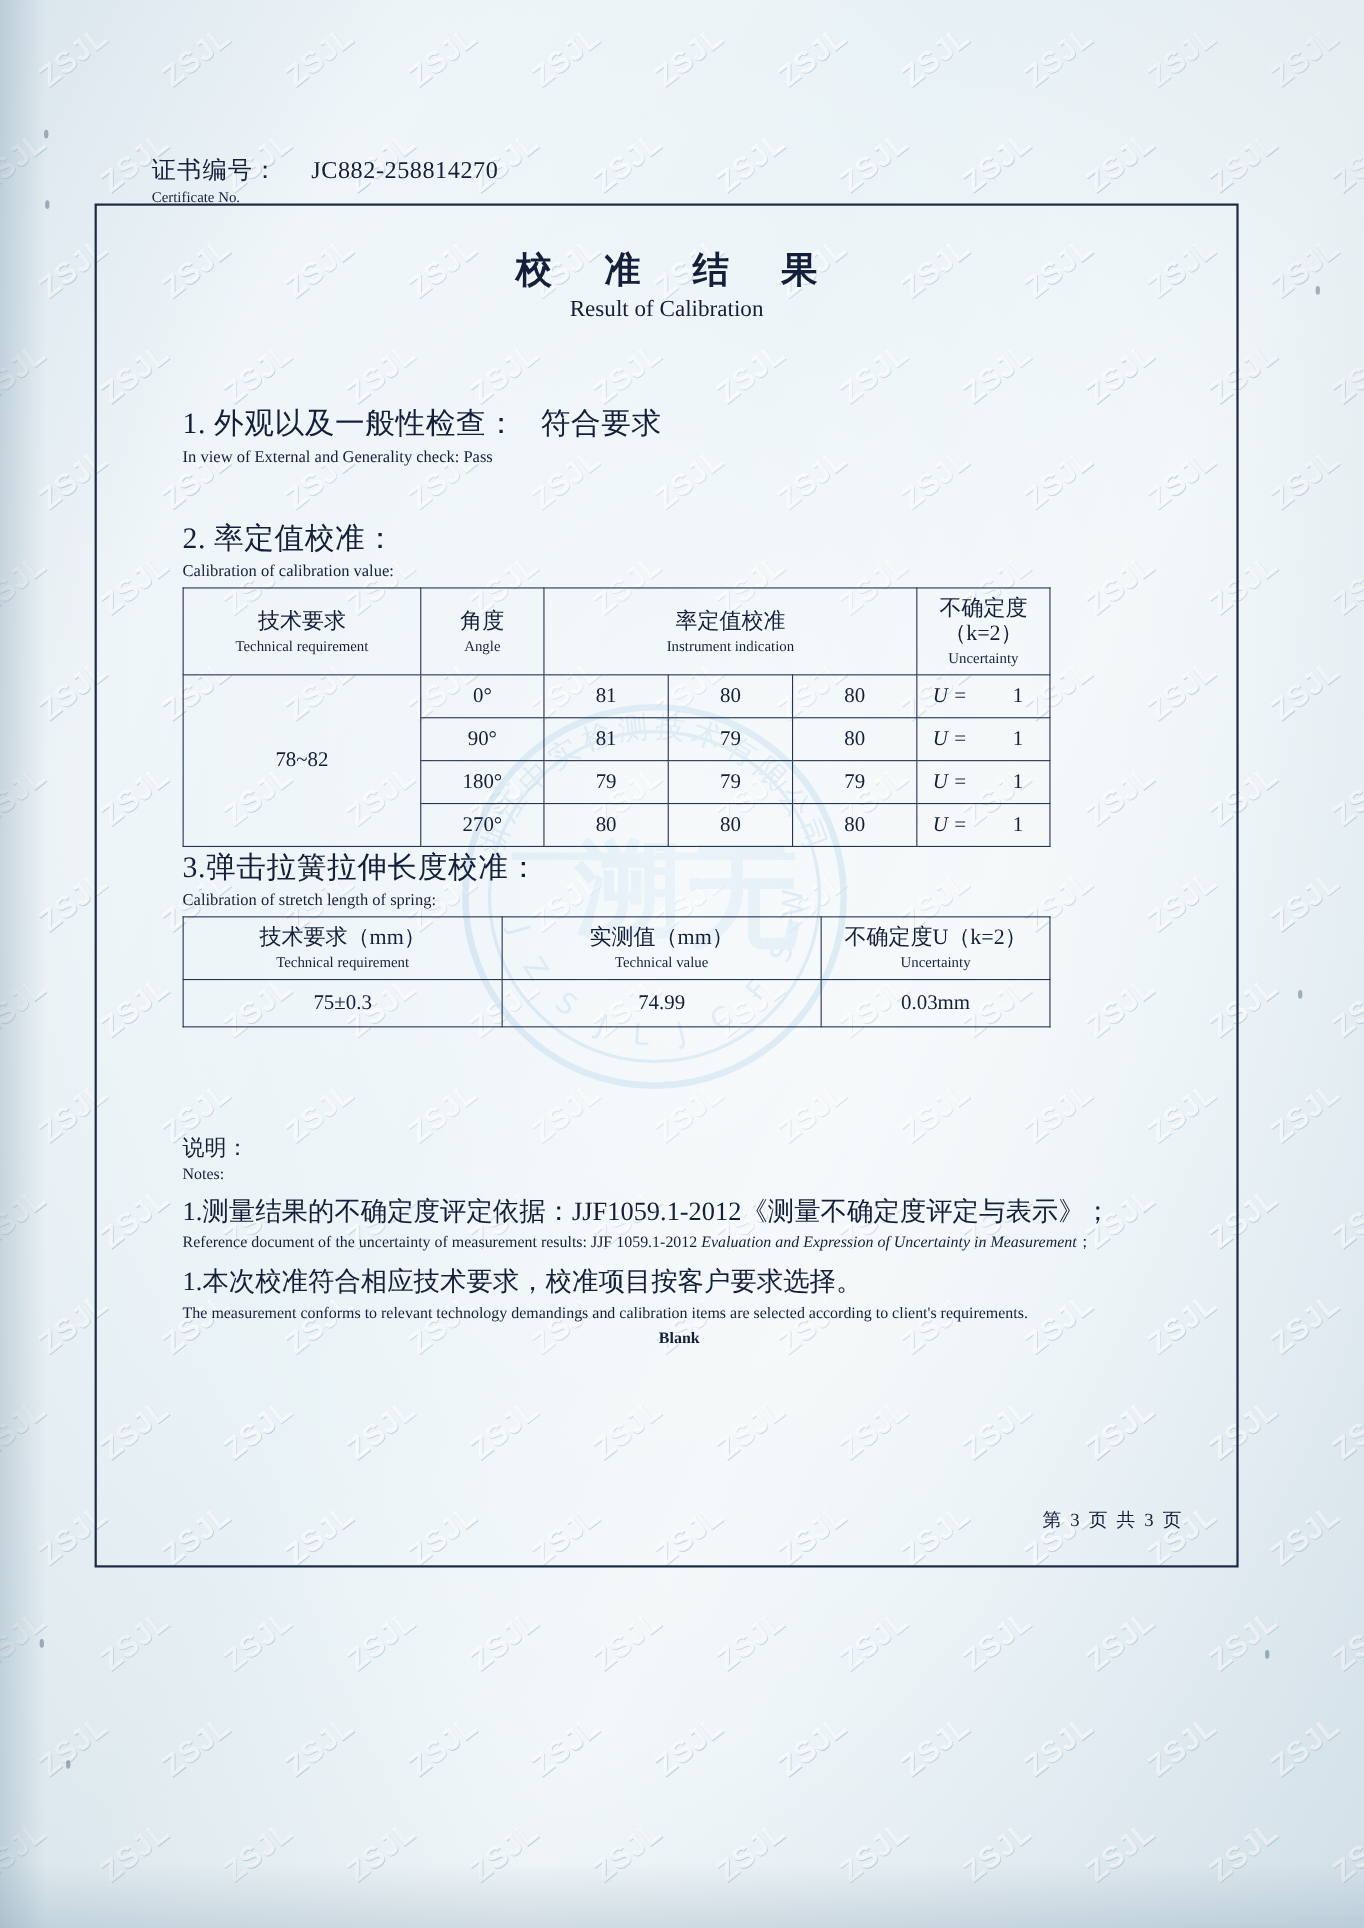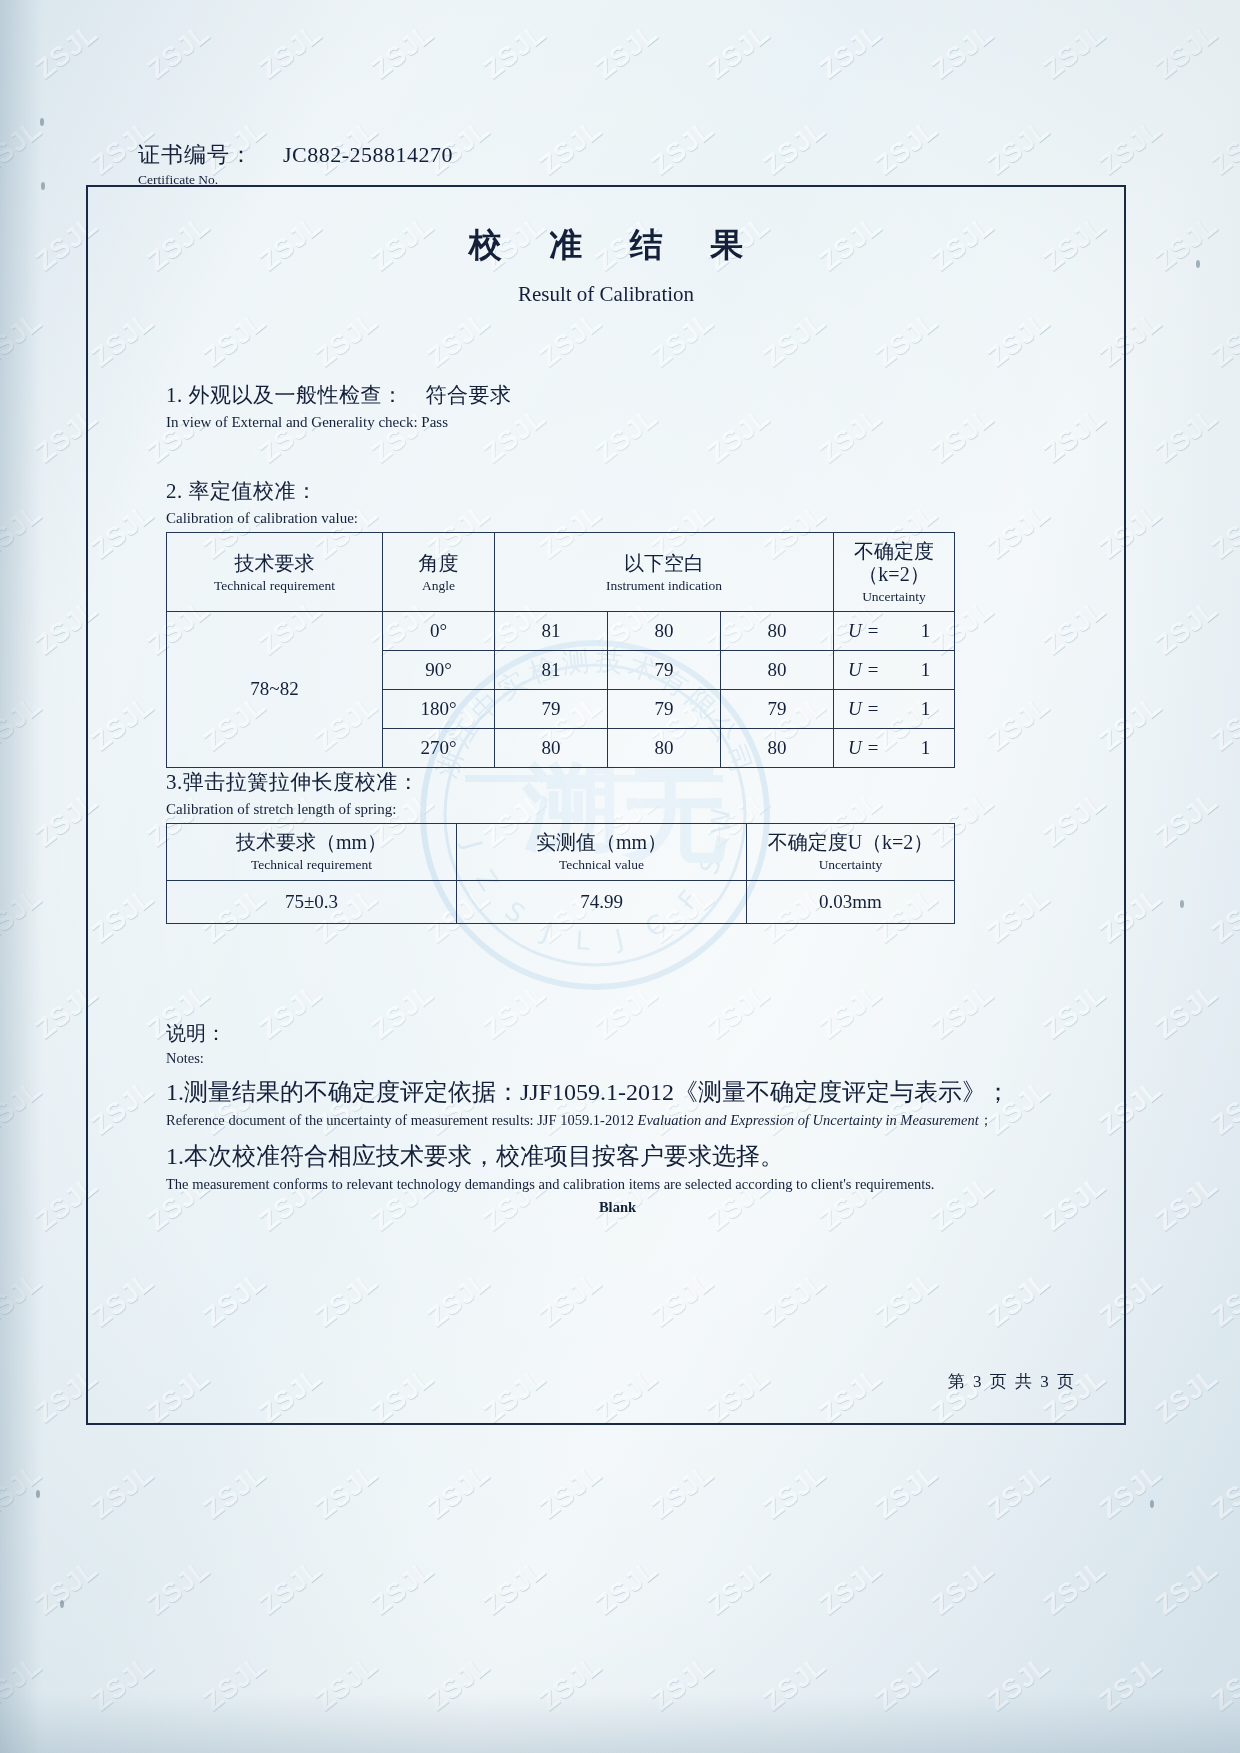--- a/index.html
+++ b/index.html
@@ -72,26 +72,26 @@
     position:absolute;left:0;top:0;width:100%;height:100%;
     padding:0;
   }
   .title-cn{
     text-align:center;margin-top:36px;
     font-family:"DejaVu Sans","Liberation Sans",sans-serif;
     font-weight:bold;font-size:33px;letter-spacing:18px;
     text-indent:18px;
   }
   .title-en{
-    text-align:center;margin-top:14px;font-size:21px;
+    text-align:center;font-size:21px;
   }
   .sec{
     margin-left:78px;margin-right:60px;
   }
-  .sec-cn{font-size:21px;letter-spacing:.5px;}
+  .sec-cn{font-size:27px;letter-spacing:.5px;}
   .sec-cn .val{margin-left:22px;}
   .sec-en{font-size:15px;margin-top:5px;}
   .s1{margin-top:74px;}
   .s2{margin-top:46px;}
   .s3{}
   
   table{
     border-collapse:collapse;width:788px;margin-top:5px;
     table-layout:fixed;
   }
@@ -415,21 +415,21 @@
           <tr>
             <td class="h-cell" rowspan="1">
               <span class="th-cn">技术要求</span>
               <span class="th-en">Technical requirement</span>
             </td>
             <td class="h-cell">
               <span class="th-cn">角度</span>
               <span class="th-en">Angle</span>
             </td>
             <td class="h-cell" colspan="3">
-              <span class="th-cn">以下空白</span>
+              <span class="th-cn">率定值校准</span>
               <span class="th-en">Instrument indication</span>
             </td>
             <td class="h-cell">
               <span class="th-cn">不确定度（k=2）</span>
               <span class="th-en">Uncertainty</span>
             </td>
           </tr>
 
           <tr>
             <td class="d-cell-big" rowspan="4">78~82</td>

